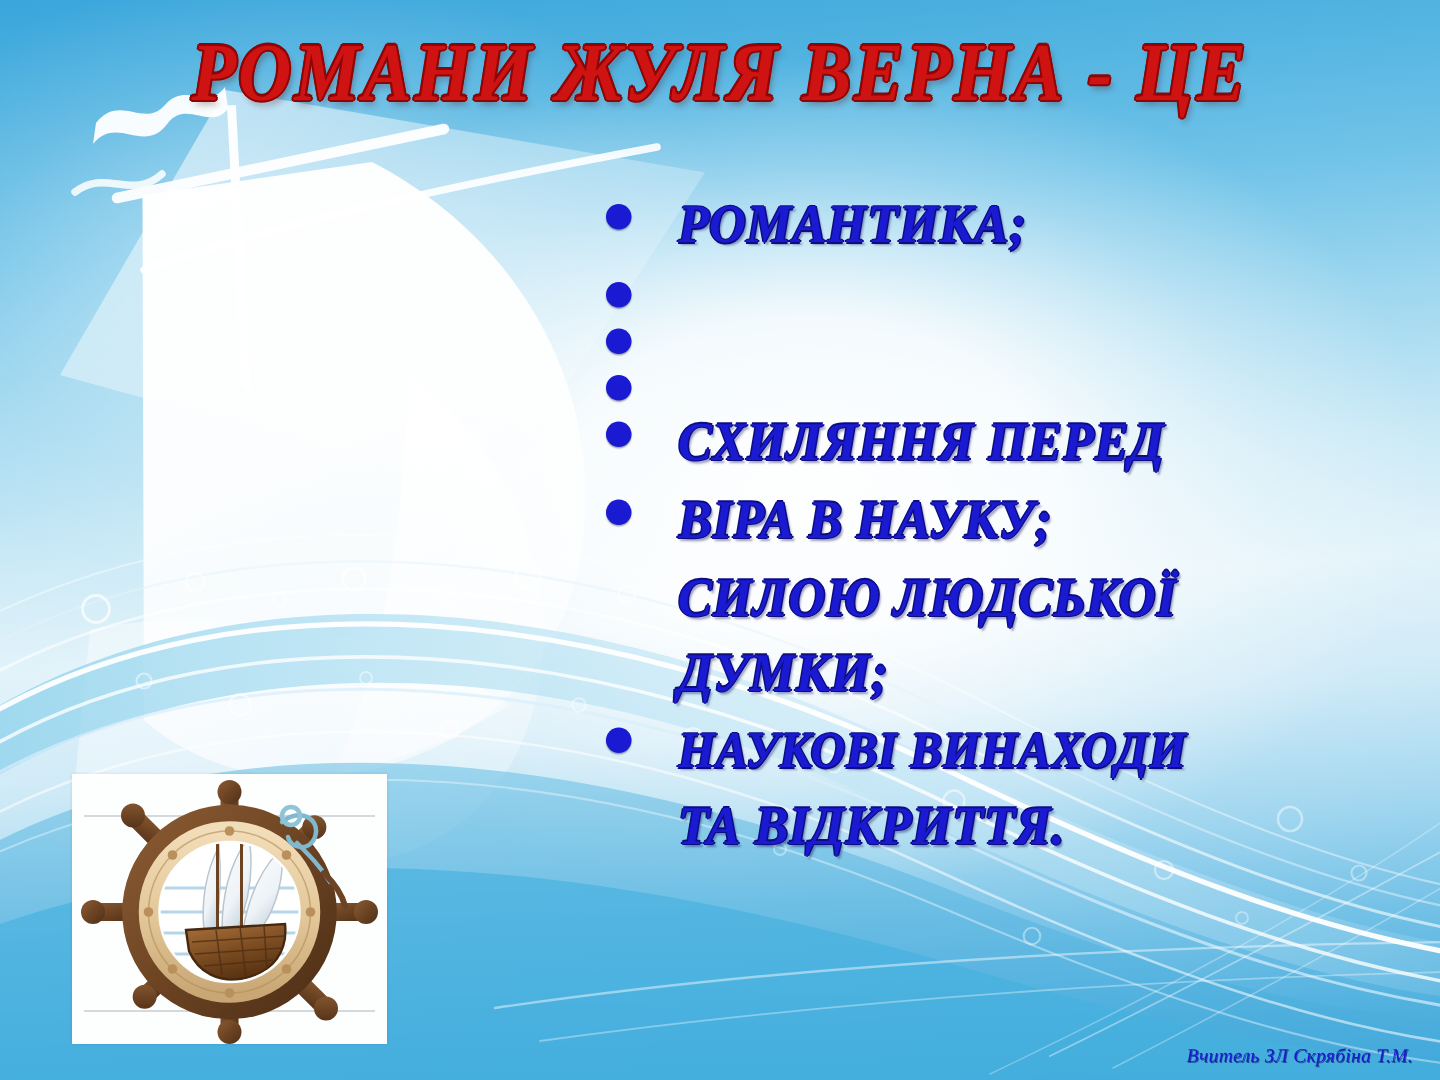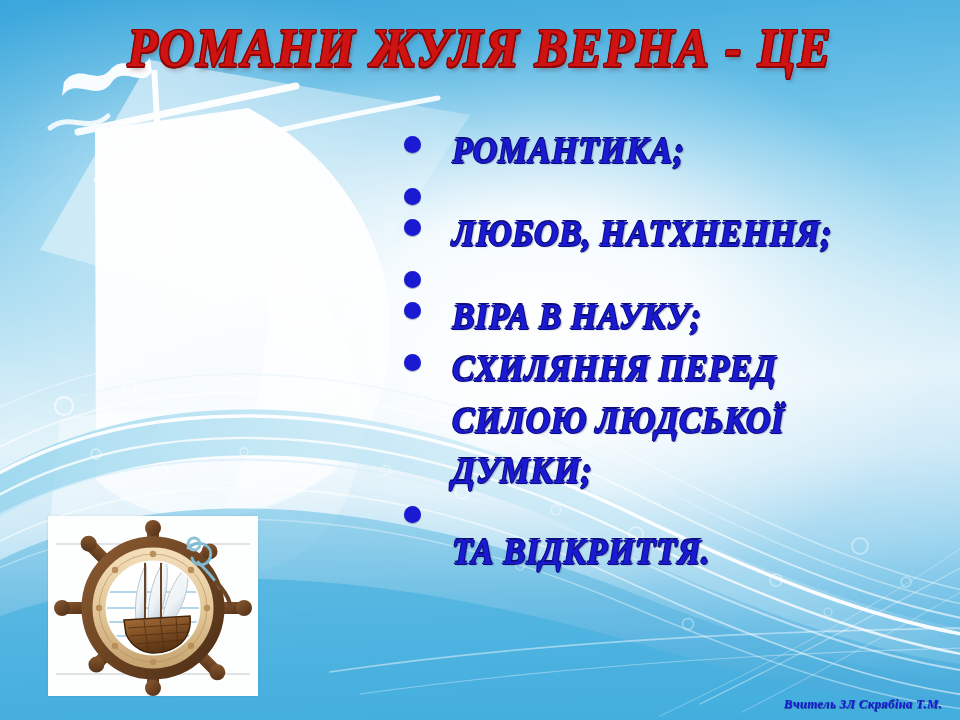--- a/index.html
+++ b/index.html
@@ -155,21 +155,21 @@
   }
 
   
   #footer {
     position: absolute;
     right: 18px;
     bottom: 8px;
     z-index: 30;
     font-family: "Liberation Serif", "DejaVu Serif", serif;
     font-style: italic;
-    font-weight: bold;
+    font-weight: normal;
     font-size: 13px;
     color: #1a1ad2;
     letter-spacing: 0.2px;
     white-space: nowrap;
     text-shadow: 0.6px 0.6px 0 rgba(10,10,110,0.6);
   }
 </style>
 </head>
 <body>
 
@@ -297,55 +297,55 @@
     <div class="bullet-row">
       <div class="dot-cell">
           <span class="dot"></span>
         </div>
     </div>
 
     <div class="bullet-row">
       <div class="dot-cell">
           <span class="dot"></span>
         </div>
+    </div>
+
+    <div class="bullet-row">
+      <div class="dot-cell">
+          <span class="dot"></span>
+        </div>
+    </div>
+
+    <div class="bullet-row">
+      <div class="dot-cell">
+          <span class="dot"></span>
+        </div>
       <div>
-        <div class="btext">ЛЮБОВ,  НАТХНЕННЯ;</div>
+        <div class="btext">СХИЛЯННЯ ПЕРЕД</div>
       </div>
-    </div>
-
-    <div class="bullet-row">
-      <div class="dot-cell">
-          <span class="dot"></span>
-        </div>
     </div>
 
     <div class="bullet-row">
       <div class="dot-cell">
           <span class="dot"></span>
         </div>
       <div>
         <div class="btext">ВІРА  В  НАУКУ;</div>
       </div>
     </div>
-
-    <div class="bullet-row">
-      <div class="dot-cell">
-          <span class="dot"></span>
-        </div>
-      <div>
-        <div class="btext">СХИЛЯННЯ ПЕРЕД</div>
-      </div>
-    </div>
     <div class="cont-line">СИЛОЮ ЛЮДСЬКОЇ</div>
     <div class="cont-line">ДУМКИ;</div>
 
     <div class="bullet-row">
       <div class="dot-cell">
           <span class="dot"></span>
         </div>
+      <div>
+        <div class="btext sm">НАУКОВІ  ВИНАХОДИ</div>
+      </div>
     </div>
     <div class="cont-line">ТА ВІДКРИТТЯ.</div>
 
   </div>
 
   <div id="wheel-card">
     <svg width="210" height="180" viewBox="0 0 210 180" aria-hidden="true">
       <defs>
         <linearGradient id="woodDark" x1="0" y1="0" x2="1" y2="1">
           <stop offset="0%" stop-color="#8a5b32"></stop>

